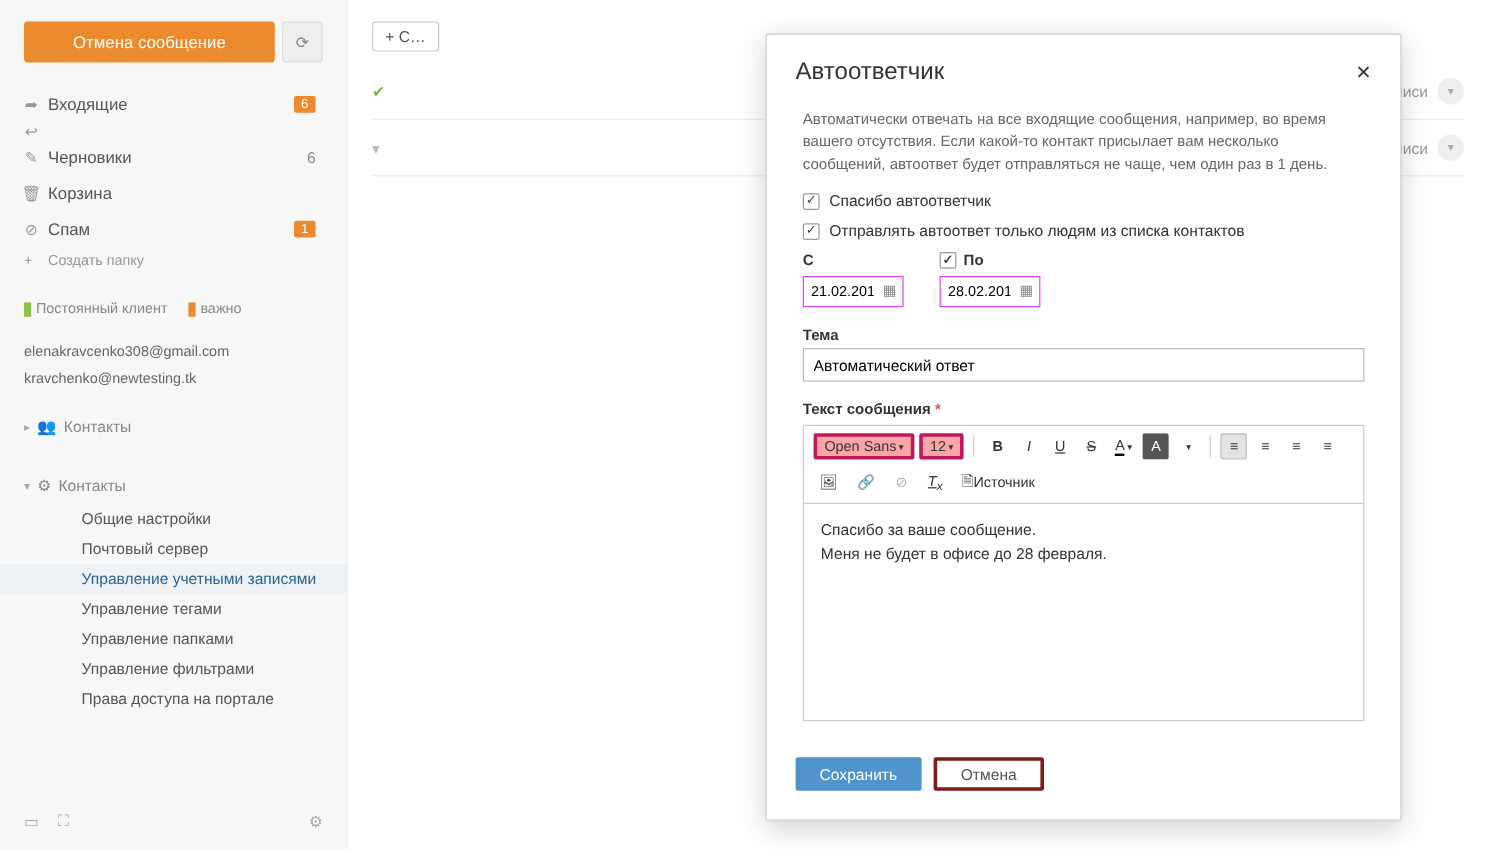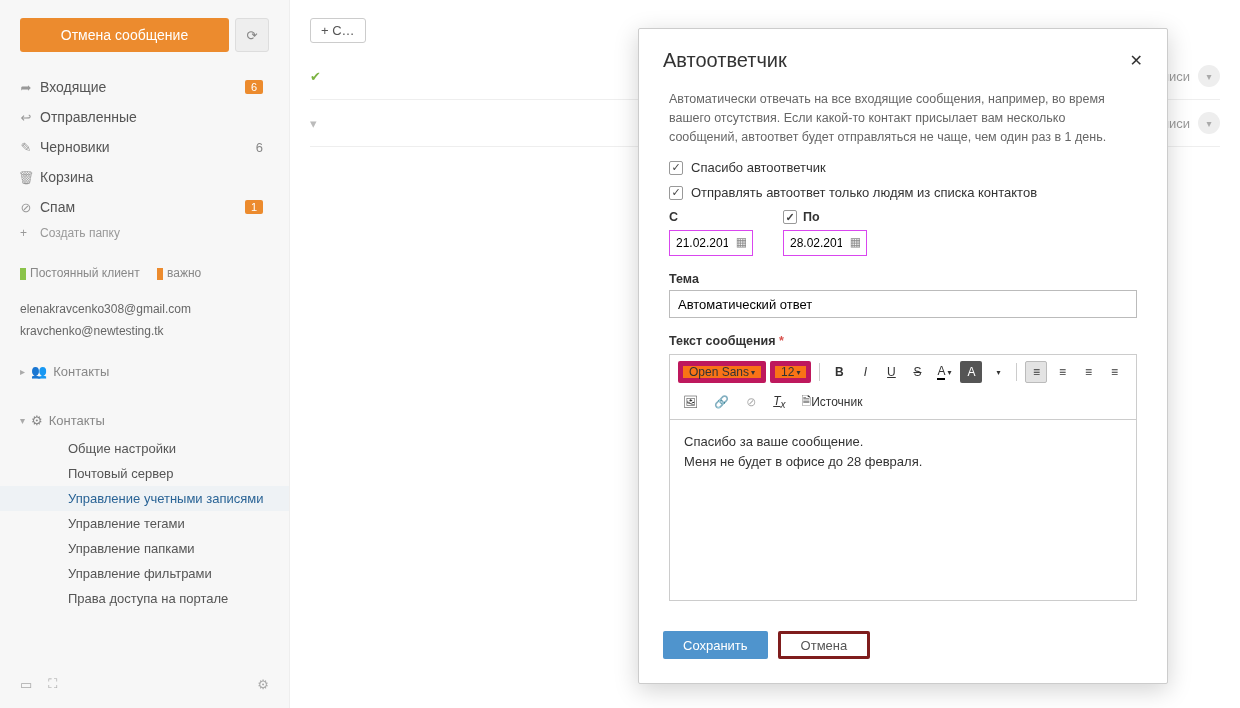--- a/index.html
+++ b/index.html
@@ -56,21 +56,21 @@
   .date-col label { font-size:12.5px; font-weight:600; color:#333; display:flex; align-items:center; gap:6px;}
   .date-input { margin-top:6px; width:84px; height:26px; border:1px solid #d946ef; padding:0 24px 0 6px; font-size:12px; position:relative; }
   .date-wrap { position:relative; }
   .date-wrap .cal { position:absolute; right:6px; top:11px; color:#888; font-size:12px; }
   .field-label { font-size:12.5px; font-weight:600; color:#333; margin-top:16px; display:block; }
   .req { color:#d9534f; }
   .text-input { margin-top:4px; width:100%; height:28px; border:1px solid #bbb; padding:0 8px; font-size:13px; }
   .editor { border:1px solid #ccc; margin-top:6px; }
   .ed-toolbar { border-bottom:1px solid #ccc; padding:6px 8px; display:flex; flex-wrap:wrap; align-items:center; gap:4px; font-size:12px; color:#333; }
   .ed-btn { min-width:22px; height:22px; display:inline-flex; align-items:center; justify-content:center; border:1px solid transparent; border-radius:2px; cursor:pointer; padding:0 4px; }
-  .ed-btn.label { padding:0 6px; border:5px solid #be185d; background:#f97316; }
+  .ed-btn.label { padding:0 6px; border:3px solid #be185d; background:#fca5a5; }
   .ed-btn.active { background:#e3e3e3; border-color:#bbb; }
   .ed-btn .sup { font-size:8px; margin-left:2px; }
   .ed-btn.dark { background:#555; color:#fff; width:22px; }
   .ed-sep { width:1px; height:18px; background:#ccc; margin:0 4px; }
   .ed-row2 { width:100%; display:flex; align-items:center; gap:6px; margin-top:4px; }
   .ed-content { min-height:180px; padding:12px 14px; font-size:13px; color:#333; line-height:1.5; white-space:pre-line; outline:none; }
   .modal-ft { padding: 18px 24px 24px; display:flex; gap:10px; }
   .btn-primary { background:#4f94cd; color:#fff; border:none; border-radius:2px; height:28px; padding:0 20px; font-size:13px; cursor:pointer; }
   .btn-default { background:#fff; color:#555; border:3px solid #7f1d1d; border-radius:2px; height:28px; padding:0 20px; font-size:13px; cursor:pointer; }
 </style>
@@ -88,21 +88,20 @@
     </div>
 
     <div class="folders">
       <div class="folder">
         <span class="ico">➦</span>
         <span class="label">Входящие</span>
         <span class="badge">6</span>
       </div>
       <div class="folder">
         <span class="ico">↩</span>
-        <span class="label">Отправленные</span>
       </div>
       <div class="folder">
         <span class="ico">✎</span>
         <span class="label">Черновики</span>
         <span class="count-plain">6</span>
       </div>
       <div class="folder">
         <span class="ico">🗑</span>
         <span class="label">Корзина</span>
       </div>

